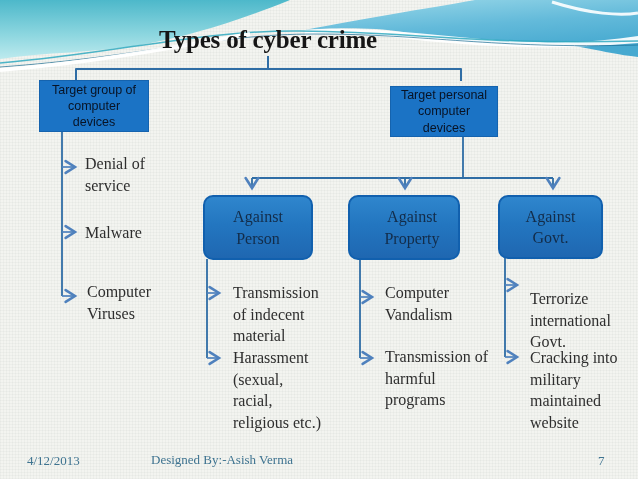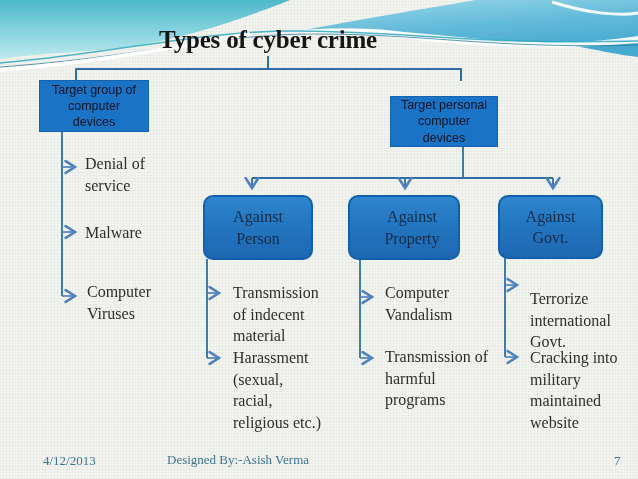--- a/index.html
+++ b/index.html
@@ -19,35 +19,35 @@
     font-size:25px;font-weight:bold;color:#151515;letter-spacing:-.2px;
   }
   .rect-box{
     background:#1b73c5;border:1px solid #1563ae;
     color:#081325;font-family:"Liberation Sans", sans-serif;
     font-size:12.5px;line-height:1.3;text-align:center;
     display:flex;align-items:center;justify-content:center;
     box-sizing:border-box;padding:1px 6px;
   }
   #root-left{left:39px;top:80px;width:110px;height:52px;}
-  #root-right{left:390px;top:96px;width:108px;height:51px;}
+  #root-right{left:390px;top:86px;width:108px;height:51px;}
   .round-box{
     background:linear-gradient(180deg,#2f86cd 0%,#2376c0 45%,#1f67b1 100%);
     border:2px solid #1160ae;border-radius:10px;
     color:#132c49;font-size:16px;line-height:1.32;text-align:center;
     display:flex;align-items:center;justify-content:center;
     box-sizing:border-box;padding:2px 8px;
   }
   #branch-0{left:203px;top:195px;width:110px;height:65px;}
   #branch-1{left:348px;top:195px;width:112px;height:65px;padding-left:24px;}
   #branch-2{left:498px;top:195px;width:105px;height:64px;}
   .leaf{
     font-size:16px;line-height:21.5px;color:#2e2e2e;
   }
-  .footer-text{font-size:13px;color:#3e7390;margin-left:16px;}
+  .footer-text{font-size:13px;color:#3e7390;}
   #footer-date{left:27px;top:453px;}
   #footer-credit{left:151px;top:452px;}
   #footer-page{left:598px;top:453px;}
 </style>
 </head>
 <body>
 
 <div id="slide">
 
   <svg id="wave-header" viewBox="0 0 638 80" aria-hidden="true">

